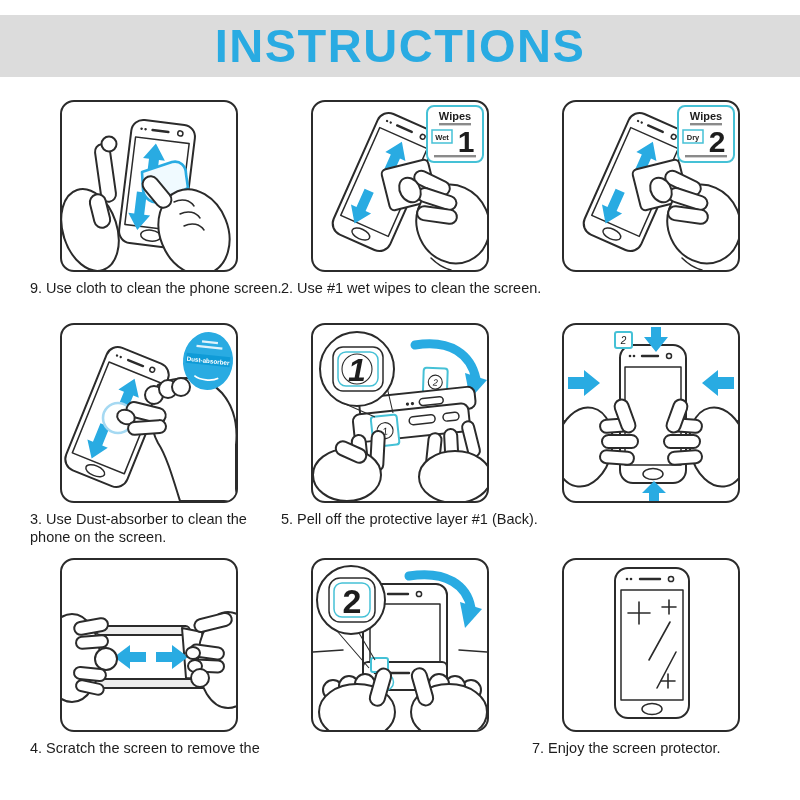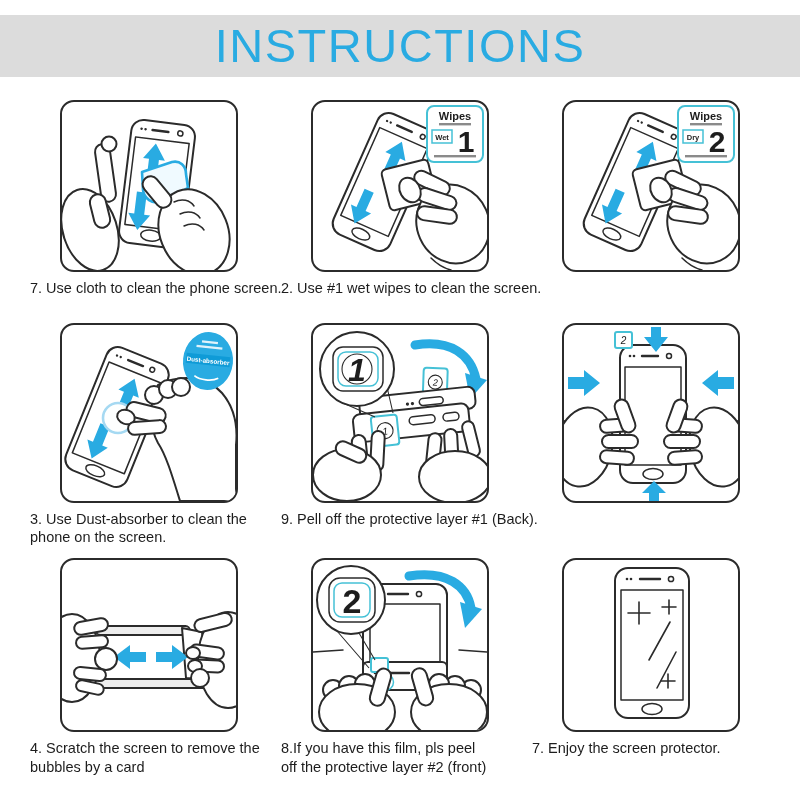--- a/index.html
+++ b/index.html
@@ -5,21 +5,21 @@
   html,body{margin:0;padding:0;}
   body{
     width:800px;height:800px;overflow:hidden;background:#fff;
     font-family:"Liberation Sans",sans-serif;color:#1d1d1d;
   }
   .header-bar{
     margin-top:15px;width:800px;height:62px;background:#dcdcdc;
     display:flex;align-items:center;justify-content:center;
   }
   .title{
-    margin:0;font-size:47px;font-weight:normal;letter-spacing:1.5px;
+    margin:0;font-size:47px;font-weight:bold;letter-spacing:1.5px;
     color:#29abe2;line-height:62px;
   }
   .grid{
     margin:23px 56px 0 60px;
     display:grid;grid-template-columns:178px 178px 178px;column-gap:73px;
   }
   .step{display:flex;flex-direction:column;}
   .mb1{margin-bottom:26px;}
   .mb2{margin-bottom:12px;}
   .panel{
@@ -85,21 +85,21 @@
           </g>
           <path d="M80,70 L110,60 C118,58 124,64 124,72 L126,86 L100,100 C90,103 82,96 81,88 Z" class="cloth"></path>
           <g>
             <ellipse cx="132" cy="130" rx="34" ry="44" transform="rotate(-22 132 130)" class="o"></ellipse>
             <path d="M112,100 C120,96 128,98 132,104 M118,112 C126,108 134,110 138,116 M122,124 C130,120 138,122 142,128" class="nf"></path>
             <rect x="87" y="72" width="16" height="36" rx="8" transform="rotate(-40 95 90)" class="o"></rect>
           </g>
         </svg>
       </div>
       <div class="caption">
-        <div>7. Use cloth to clean the phone screen.</div>
+        <div>9. Use cloth to clean the phone screen.</div>
         <div></div>
       </div>
     </div>
 
     <div class="step mb1">
       <div class="panel r1">
         <svg viewBox="0 0 174 168">
           <g transform="rotate(24 71 80)">
             <rect x="40" y="14" width="62" height="132" rx="12" class="o"></rect>
             <rect x="45" y="32" width="52" height="96" class="nf"></rect>
@@ -253,21 +253,21 @@
           </g>
           <g>
             <rect x="114" y="108" width="13" height="42" rx="6.5" transform="rotate(6 120 129)" class="o"></rect>
             <rect x="132" y="104" width="13" height="44" rx="6.5" transform="rotate(-3 138 126)" class="o"></rect>
             <rect x="152" y="96" width="12" height="36" rx="6" transform="rotate(-14 158 114)" class="o"></rect>
             <ellipse cx="142" cy="152" rx="36" ry="26" class="o"></ellipse>
           </g>
         </svg>
       </div>
       <div class="caption">
-        <div>9. Pell off the protective layer #1 (Back).</div>
+        <div>5. Pell off the protective layer #1 (Back).</div>
         <div></div>
       </div>
     </div>
 
     <div class="step mb2">
       <div class="panel r2">
         <svg viewBox="0 0 174 176">
           <path d="M0,96 L36,92 M140,92 L174,96" class="nf"></path>
           <g>
             <rect x="56" y="20" width="66" height="138" rx="13" class="o"></rect>
@@ -328,21 +328,20 @@
             <rect x="128" y="86" width="34" height="12" rx="6" transform="rotate(8 145 92)" class="o"></rect>
             <rect x="128" y="100" width="34" height="12" rx="6" transform="rotate(2 145 106)" class="o"></rect>
             <ellipse cx="131" cy="93" rx="7" ry="6" class="o"></ellipse>
             <ellipse cx="133" cy="106" rx="7" ry="6" class="o"></ellipse>
             <circle cx="138" cy="118" r="9" class="o"></circle>
           </g>
         </svg>
       </div>
       <div class="caption">
         <div>4. Scratch the screen to remove the</div>
-        <div>bubbles by a card</div>
       </div>
     </div>
 
     <div class="step">
       <div class="panel r3">
         <svg viewBox="0 0 174 170">
           <path d="M0,92 L30,90 M146,90 L174,92" class="nf"></path>
           <path d="M96,16 C134,10 154,26 158,48" class="bluestroke"></path>
           <path d="M147,42 L169,49 L152,68 Z" class="blue"></path>
           <g>
@@ -379,24 +378,20 @@
           </g>
           <g>
             <circle cx="158" cy="130" r="10" class="o"></circle>
               <circle cx="142" cy="126" r="10" class="o"></circle>
               <circle cx="126" cy="124" r="10" class="o"></circle>
             <ellipse cx="136" cy="152" rx="38" ry="28" class="o"></ellipse>
             <rect x="102" y="108" width="15" height="38" rx="7.5" transform="rotate(-16 109 127)" class="o"></rect>
           </g>
         </svg>
       </div>
-      <div class="caption">
-        <div>8.If you have this film, pls peel</div>
-        <div>off the protective layer #2 (front)</div>
-      </div>
     </div>
 
     <div class="step">
       <div class="panel r3">
         <svg viewBox="0 0 174 170">
           <g>
             <rect x="51" y="8" width="74" height="150" rx="13" class="o"></rect>
             <rect x="57" y="30" width="62" height="110" class="nf"></rect>
             <circle cx="63" cy="19" r="1.3" class="dk"></circle>
               <circle cx="67" cy="19" r="1.3" class="dk"></circle>

